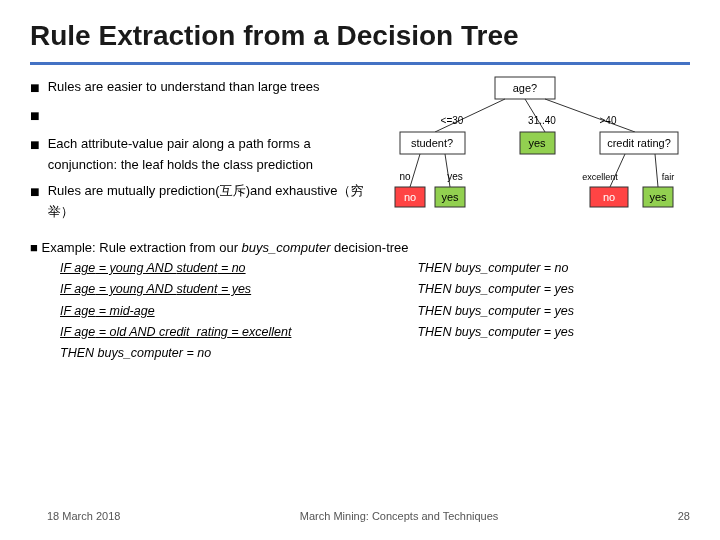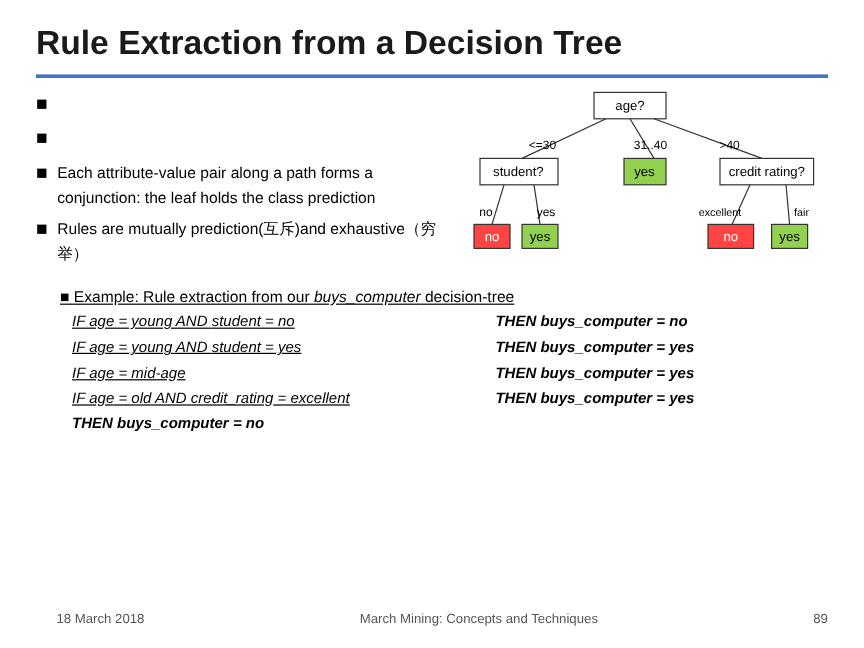--- a/index.html
+++ b/index.html
@@ -74,58 +74,56 @@
       margin-left: 30px;
       font-size: 12.5px;
       line-height: 1.7;
     }
     .rule-if {
       font-style: italic;
       text-decoration: underline;
     }
     .rule-then {
       font-style: italic;
-      font-weight: bold;
     }
     em {
       font-style: italic;
     }
     .footer {
       position: absolute;
       bottom: 10px;
       left: 47px;
       right: 30px;
       display: flex;
       justify-content: space-between;
       font-size: 11px;
       color: #555;
     }
     .exhaustive-text {
       font-size: 13px;
     }
     .sub-intro {
-      margin-left: 20px;
       font-size: 13px;
       margin-bottom: 3px;
-      text-decoration: underline;
     }
   </style>
 </head>
 <body>
 
 <div class="slide">
 
   <div class="title">Rule Extraction from a Decision Tree</div>
   <div class="divider"></div>
 
   <div class="content-area">
 
     <div class="bullets">
       <div class="bullet-item">
         <span class="bullet-dot">■</span>
+        <span>Rules are easier to understand than large trees</span>
       </div>
       <div class="bullet-item">
         <span class="bullet-dot">■</span>
       </div>
       <div class="bullet-item">
         <span class="bullet-dot">■</span>
         <span>Each attribute-value pair along a path forms a<br>conjunction: the leaf holds the class prediction</span>
       </div>
       <div class="bullet-item">
         <span class="bullet-dot">■</span>
@@ -197,16 +195,16 @@
       <div class="rule-if"><em>IF age</em> = old AND <em>credit_rating</em> = excellent</div>
       <div class="rule-then">THEN <em>buys_computer</em> = yes</div>
 
       <div class="rule-then">THEN <em>buys_computer</em> = no</div>
     </div>
   </div>
 
   <div class="footer">
     <span>18 March 2018</span>
     <span>March Mining: Concepts and Techniques</span>
-    <span>89</span>
+    <span>28</span>
   </div>
 
 </div>
 
 </body></html>

